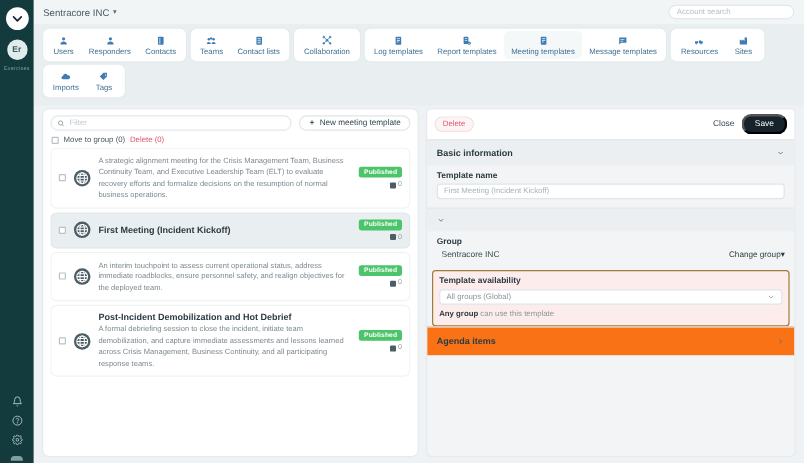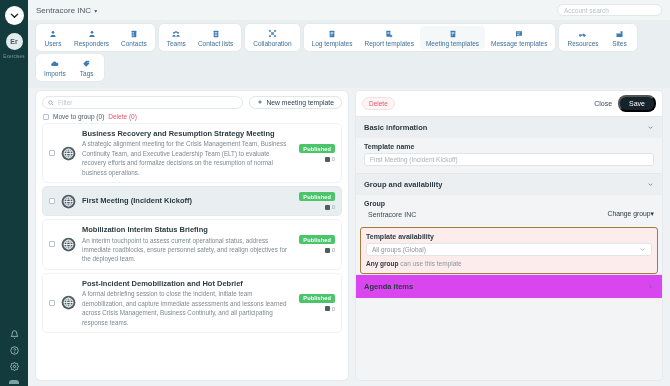--- a/index.html
+++ b/index.html
@@ -181,21 +181,21 @@
   }
   .selectbox {
     height:13px; background:#fff; border:1px solid #e0e5e7; border-radius:3px;
     display:flex; align-items:center; padding:0 5px;
   }
   .selectbox .sv { flex:1; font-size:6.5px; color:#8b959b; }
   .availnote { font-size:6.5px; color:#8b959b; margin-top:4px; }
   .availnote b { color:#2b3a42; font-weight:700; }
 
   .rowhead {
-    background:#d946ef; padding:7px 8px; display:flex; align-items:center;
+    background:#f97316; padding:7px 8px; display:flex; align-items:center;
     border-top:1px solid #e4e8ea;
   }
   .rowhead .st { flex:1; font-size:7.5px; font-weight:600; color:#2b3a42; }
 </style>
 </head>
 <body>
 
 <div class="app">
 
   <div class="rail">
@@ -442,21 +442,20 @@
             <div class="cbox"></div>
             <svg class="globe" viewBox="0 0 24 24">
                 <circle cx="12" cy="12" r="11" fill="#4c5d66"></circle>
                 <g fill="none" stroke="#fff" stroke-width="1.4">
                   <circle cx="12" cy="12" r="7.2"></circle>
                   <ellipse cx="12" cy="12" rx="3" ry="7.2"></ellipse>
                   <path d="M4.8 12h14.4M6 8.2h12M6 15.8h12"></path>
                 </g>
               </svg>
             <div class="tbody">
-              <div class="ttitle">Business Recovery and Resumption Strategy Meeting</div>
               <div class="tdesc">A strategic alignment meeting for the Crisis Management Team, Business Continuity Team, and Executive Leadership Team (ELT) to evaluate recovery efforts and formalize decisions on the resumption of normal business operations.</div>
             </div>
             <div class="tright">
               <span class="badge">Published</span>
               <span class="cnt">
                   <span class="cicon"></span>
                   <span class="cnum">0</span>
                 </span>
             </div>
           </div>
@@ -487,21 +486,20 @@
             <div class="cbox"></div>
             <svg class="globe" viewBox="0 0 24 24">
                 <circle cx="12" cy="12" r="11" fill="#4c5d66"></circle>
                 <g fill="none" stroke="#fff" stroke-width="1.4">
                   <circle cx="12" cy="12" r="7.2"></circle>
                   <ellipse cx="12" cy="12" rx="3" ry="7.2"></ellipse>
                   <path d="M4.8 12h14.4M6 8.2h12M6 15.8h12"></path>
                 </g>
               </svg>
             <div class="tbody">
-              <div class="ttitle">Mobilization Interim Status Briefing</div>
               <div class="tdesc">An interim touchpoint to assess current operational status, address immediate roadblocks, ensure personnel safety, and realign objectives for the deployed team.</div>
             </div>
             <div class="tright">
               <span class="badge">Published</span>
               <span class="cnt">
                   <span class="cicon"></span>
                   <span class="cnum">0</span>
                 </span>
             </div>
           </div>
@@ -552,21 +550,20 @@
         </div>
 
         <div class="secbody">
           <div class="flabel">Template name</div>
           <div class="finput">
             <span>First Meeting (Incident Kickoff)</span>
           </div>
         </div>
 
         <div class="sechead">
-          <span class="st">Group and availability</span>
           <span class="chev">
               <svg width="7" height="7" viewBox="0 0 24 24" fill="none" stroke="currentColor" stroke-width="2.5">
                 <polyline points="6 9 12 15 18 9"></polyline>
               </svg>
             </span>
         </div>
 
         <div class="secbody">
           <div class="flabel">Group</div>
           <div class="grouprow">

